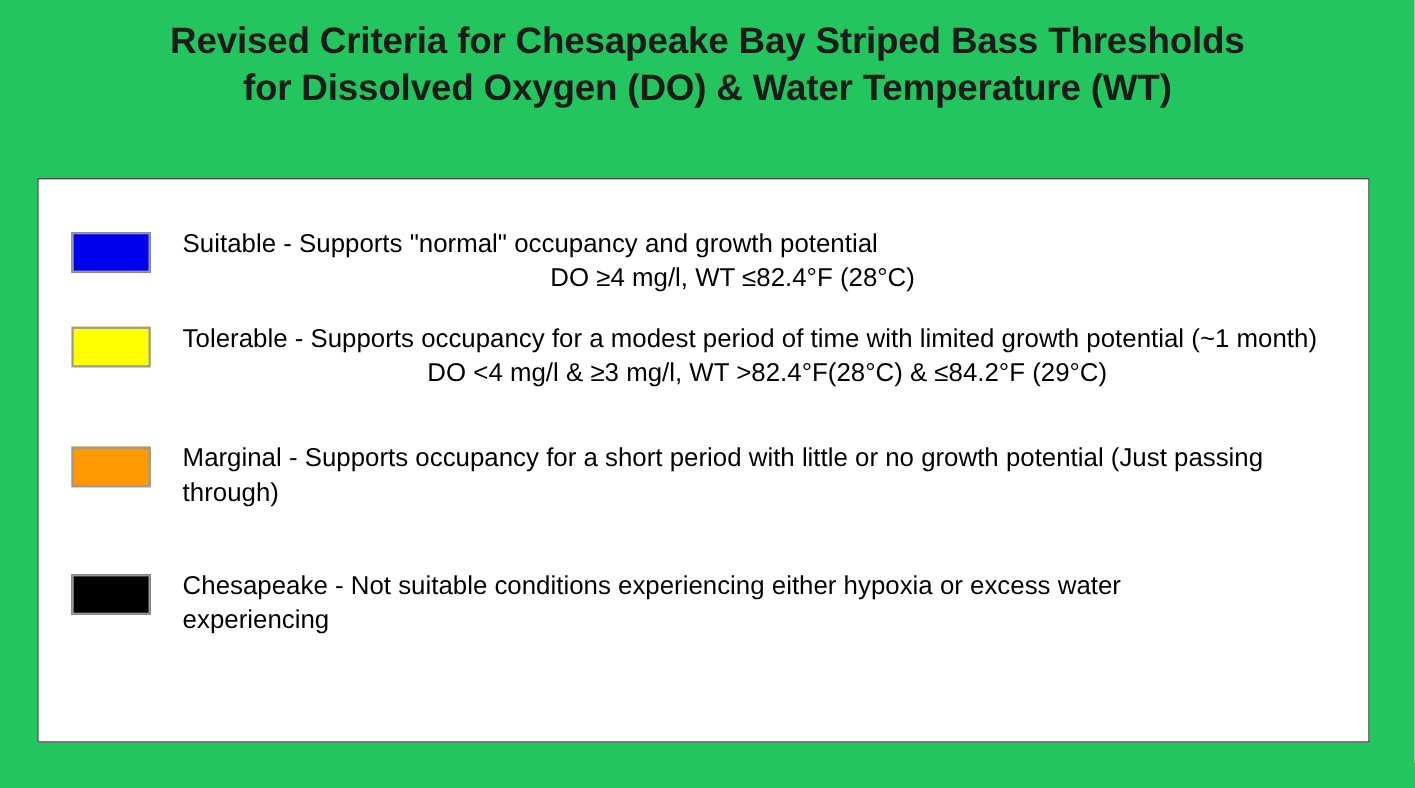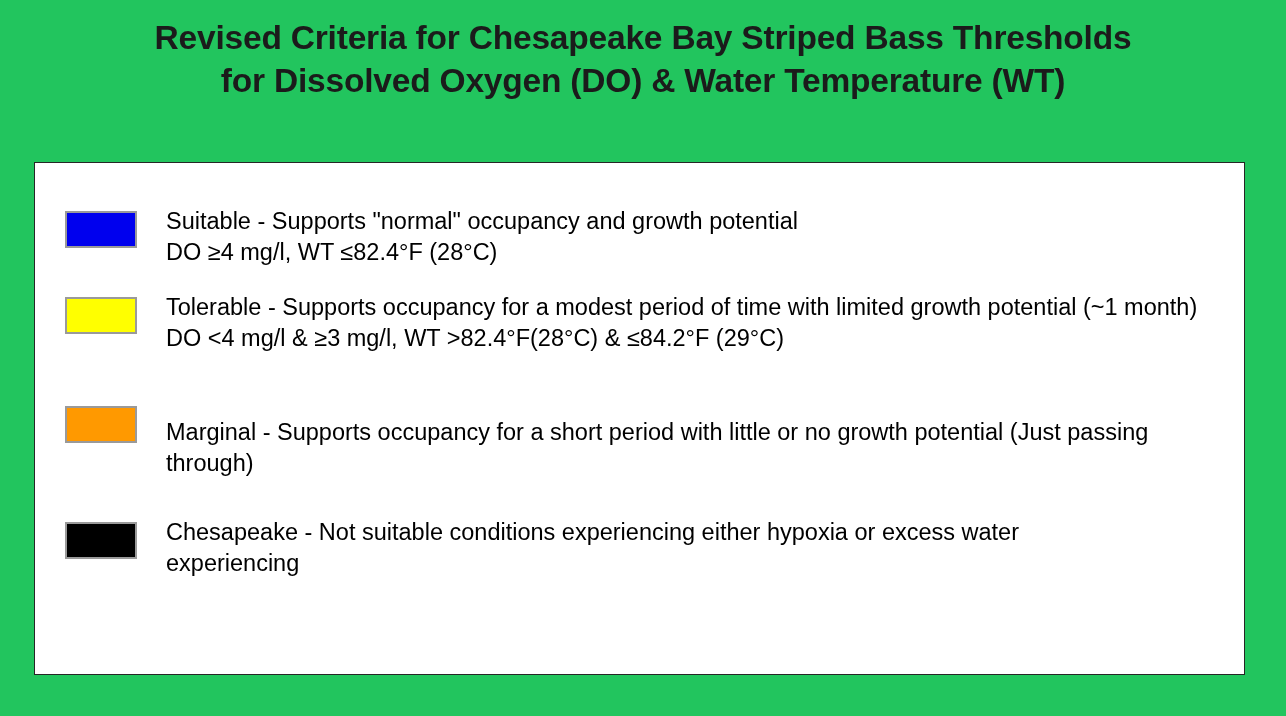--- a/index.html
+++ b/index.html
@@ -88,26 +88,27 @@
     width: 1060px;
     font-size: 23.5px;
     line-height: 31px;
     color: #000000;
   }
   .row-text .lead {
     font-weight: normal;
   }
   .crit-line {
     display: block;
+    text-align: center;
   }
 
   
   .legend-row.r0 .row-text { width: 1000px; }
   .legend-row.r1 .row-text { width: 1063px; }
-  .legend-row.r2 .row-text { width: 1045px; margin-top: 16px; }
+  .legend-row.r2 .row-text { width: 1045px; }
   .legend-row.r3 .row-text { width: 980px; }
 </style>
 </head>
 <body>
 
 <div id="slide">
 
   <div class="title-block">
     <div class="title-line">Revised Criteria for Chesapeake Bay Striped Bass Thresholds</div>
     <div class="title-line">for Dissolved Oxygen (DO) &amp; Water Temperature (WT)</div>

